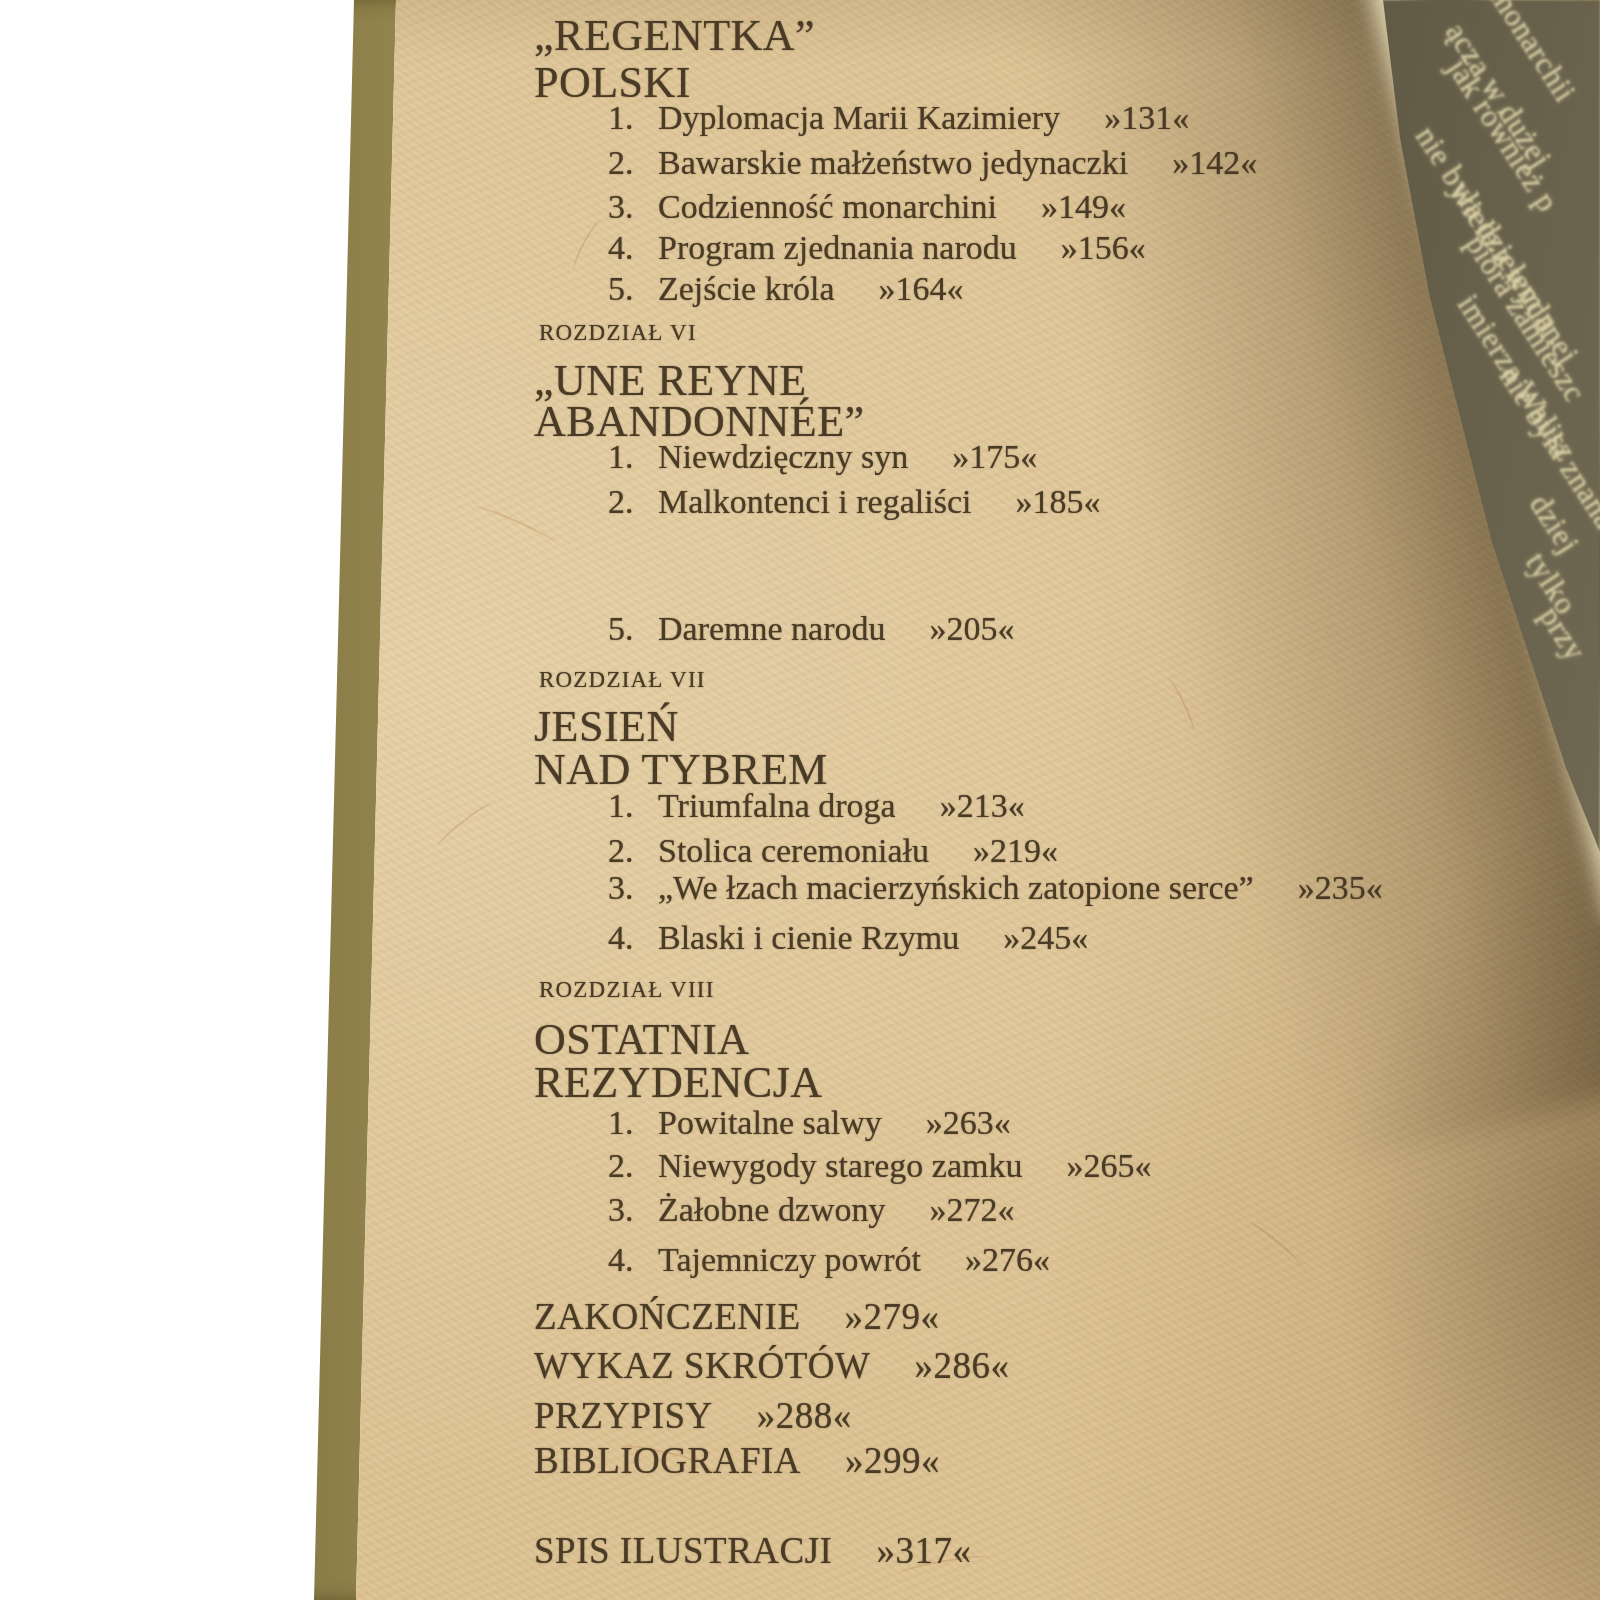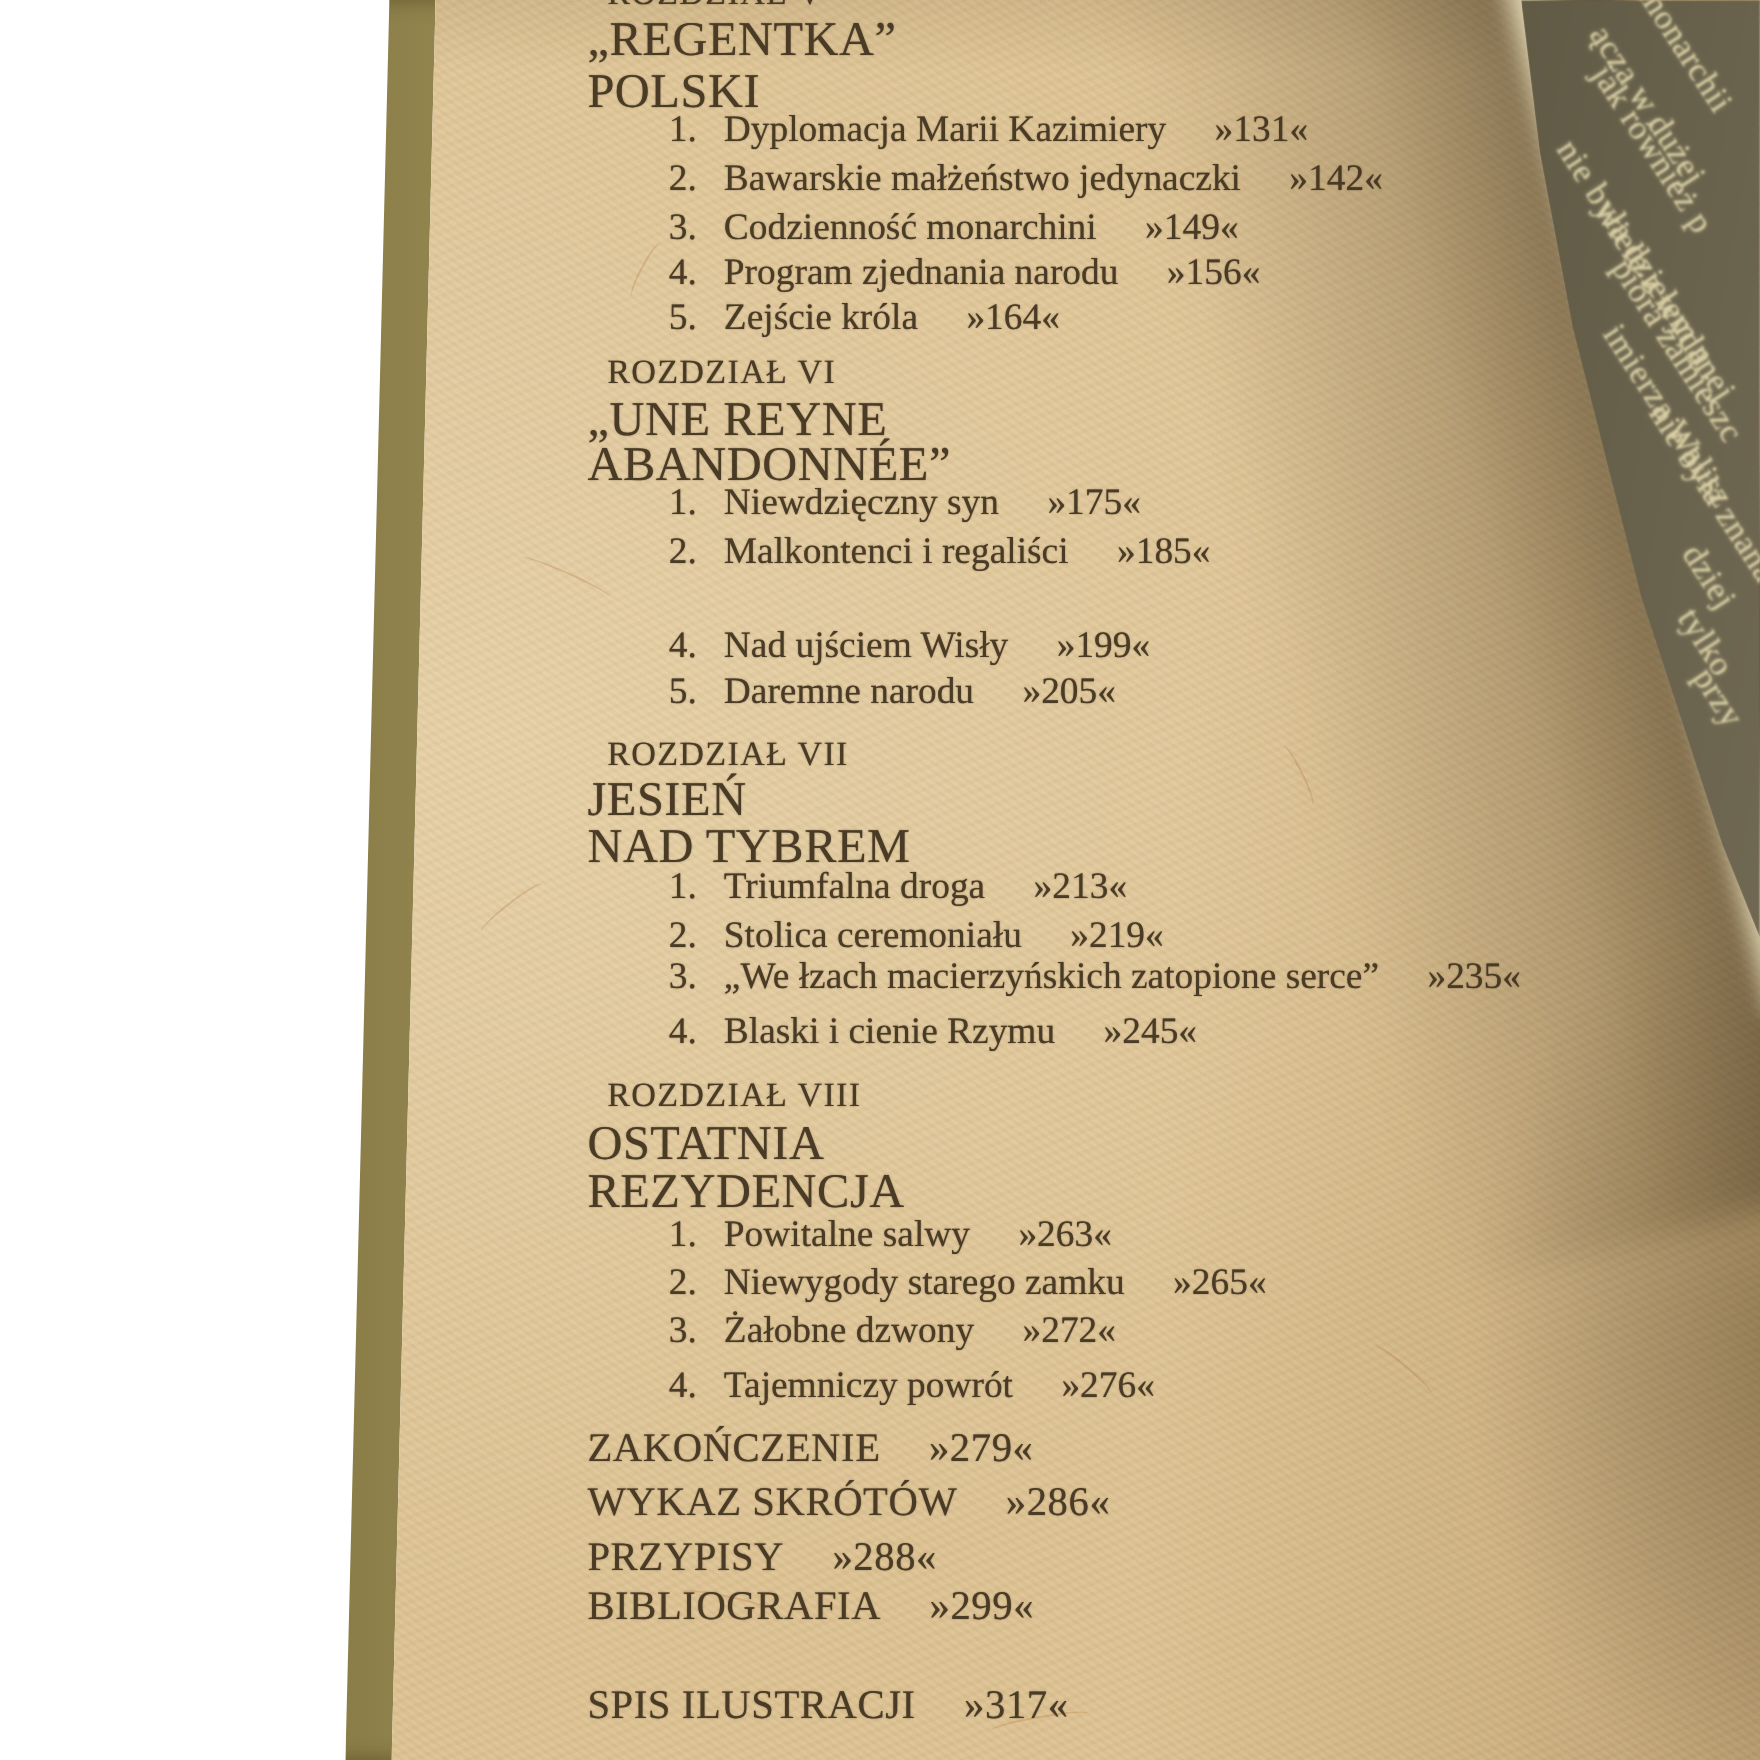--- a/index.html
+++ b/index.html
@@ -45,21 +45,21 @@
   }
   .shadow-bottom-right{
     position:absolute;left:1340px;top:820px;width:600px;height:820px;
     background:radial-gradient(closest-side, rgba(80,62,35,.40), rgba(80,62,35,0));
     filter:blur(12px);
   }
 
   
   .page-content{position:absolute;inset:0;color:#4a3b26;}
   .line{position:absolute;white-space:nowrap;text-shadow:0 0 1.3px rgba(74,59,38,.8);}
-  .chapter{left:552px;font-size:31px;letter-spacing:1.2px;}
+  .chapter{left:539px;font-size:23px;letter-spacing:1.2px;}
   .title{left:534px;font-size:44px;letter-spacing:.5px;}
   .item{left:608px;font-size:34px;}
   .item .n{display:inline-block;width:50px;}
   .item .p{margin-left:44px;}
   .tail-line{left:534px;font-size:37px;letter-spacing:.5px;}
   .tail-line .p{margin-left:44px;}
 
   
   .crease-highlight{
     position:absolute;left:1346px;top:-50px;width:66px;height:1000px;
@@ -110,21 +110,20 @@
       <div class="line item" style="top:144px"><span class="n">2.</span><span class="t">Bawarskie małżeństwo jedynaczki</span><span class="p">»142«</span></div>
       <div class="line item" style="top:188px"><span class="n">3.</span><span class="t">Codzienność monarchini</span><span class="p">»149«</span></div>
       <div class="line item" style="top:229px"><span class="n">4.</span><span class="t">Program zjednania narodu</span><span class="p">»156«</span></div>
       <div class="line item" style="top:270px"><span class="n">5.</span><span class="t">Zejście króla</span><span class="p">»164«</span></div>
 
       <div class="line chapter" style="top:320px">ROZDZIAŁ VI</div>
       <div class="line title" style="top:396px">ABANDONNÉE”</div>
       <div class="line title" style="top:355px">„UNE REYNE</div>
       <div class="line item" style="top:438px"><span class="n">1.</span><span class="t">Niewdzięczny syn</span><span class="p">»175«</span></div>
       <div class="line item" style="top:483px"><span class="n">2.</span><span class="t">Malkontenci i regaliści</span><span class="p">»185«</span></div>
-      <div class="line item" style="top:568px"><span class="n">4.</span><span class="t">Nad ujściem Wisły</span><span class="p">»199«</span></div>
       <div class="line item" style="top:610px"><span class="n">5.</span><span class="t">Daremne narodu</span><span class="p">»205«</span></div>
 
       <div class="line chapter" style="top:667px">ROZDZIAŁ VII</div>
       <div class="line title" style="top:701px">JESIEŃ</div>
       <div class="line title" style="top:744px">NAD TYBREM</div>
       <div class="line item" style="top:787px"><span class="n">1.</span><span class="t">Triumfalna droga</span><span class="p">»213«</span></div>
       <div class="line item" style="top:832px"><span class="n">2.</span><span class="t">Stolica ceremoniału</span><span class="p">»219«</span></div>
       <div class="line item" style="top:869px"><span class="n">3.</span><span class="t">„We łzach macierzyńskich zatopione serce”</span><span class="p">»235«</span></div>
       <div class="line item" style="top:919px"><span class="n">4.</span><span class="t">Blaski i cienie Rzymu</span><span class="p">»245«</span></div>
 

